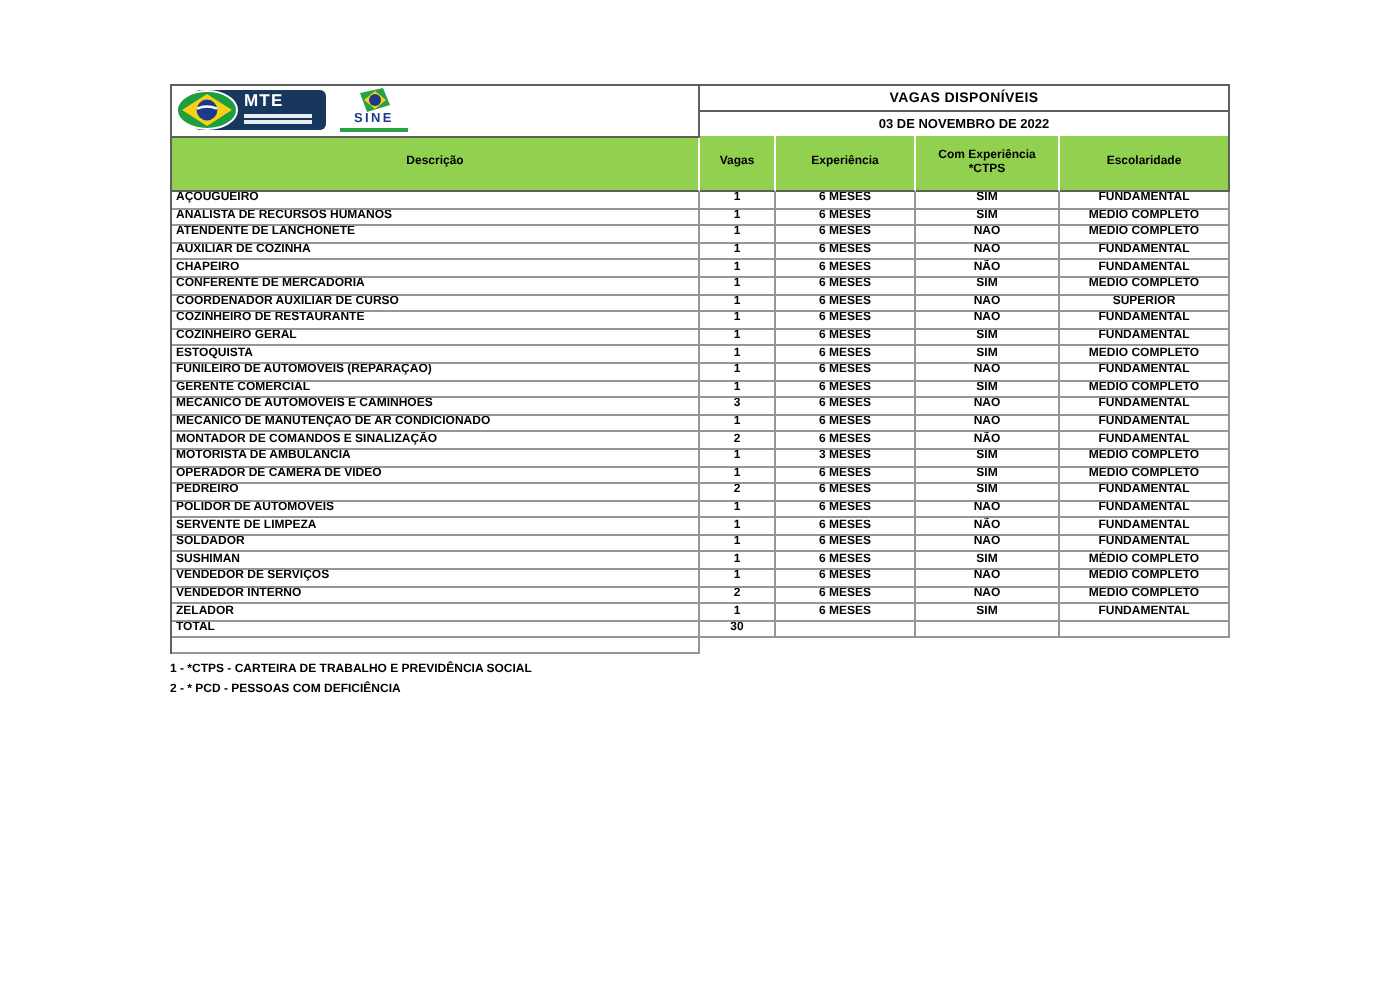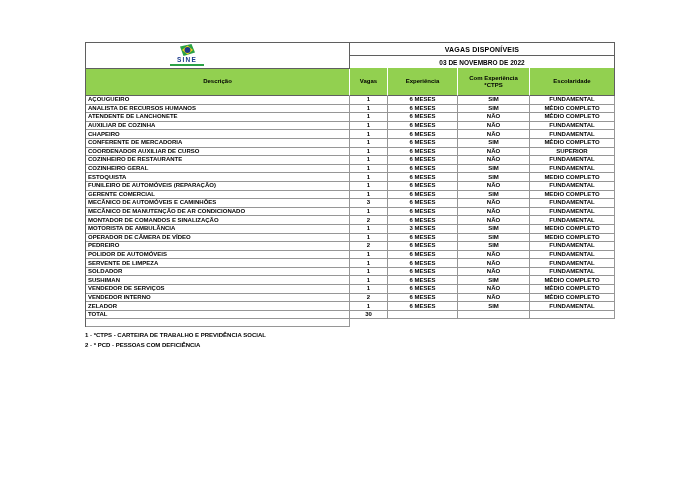--- a/index.html
+++ b/index.html
@@ -88,20 +88,33 @@
   .note{font-size:6px;font-weight:bold;color:#000;line-height:9.5px;white-space:nowrap;}
 </style>
 </head>
 <body>
 
 <div class="sheet">
   <div class="tablewrap">
 
     <div class="top-row">
       <div class="logo-cell">
+        <div class="mte-logo">
+          <div class="mte-box">
+            <span class="mte-text">MTE</span>
+            <span class="mte-line l1"></span>
+            <span class="mte-line l2"></span>
+          </div>
+          <svg class="mte-flag" width="31" height="20" viewBox="0 0 31 20">
+            <ellipse cx="15.5" cy="10" rx="15" ry="9.5" fill="#1e9e3e" stroke="#ffffff" stroke-width="1"></ellipse>
+            <polygon points="15.5,2 28,10 15.5,18 3,10" fill="#f7d117"></polygon>
+            <circle cx="15.5" cy="10" r="5.2" fill="#1b3a8c"></circle>
+            <path d="M10.5 9.3 Q15.5 7.2 20.5 9.3" stroke="#ffffff" stroke-width="1.3" fill="none"></path>
+          </svg>
+        </div>
         <div class="sine-logo">
           <svg class="sine-flag" width="20" height="13" viewBox="0 0 20 13">
             <path d="M3 2.5 L14.5 0 L18 8.5 L6.5 12 Z" fill="#2aa146"></path>
             <polygon points="10.5,1.5 16,6 10.5,10.5 5,6" fill="#f7d117"></polygon>
             <circle cx="10.5" cy="6" r="3" fill="#1b3a8c"></circle>
           </svg>
           <div class="sine-text">SINE</div>
           <div class="sine-bar"></div>
         </div>
       </div>

